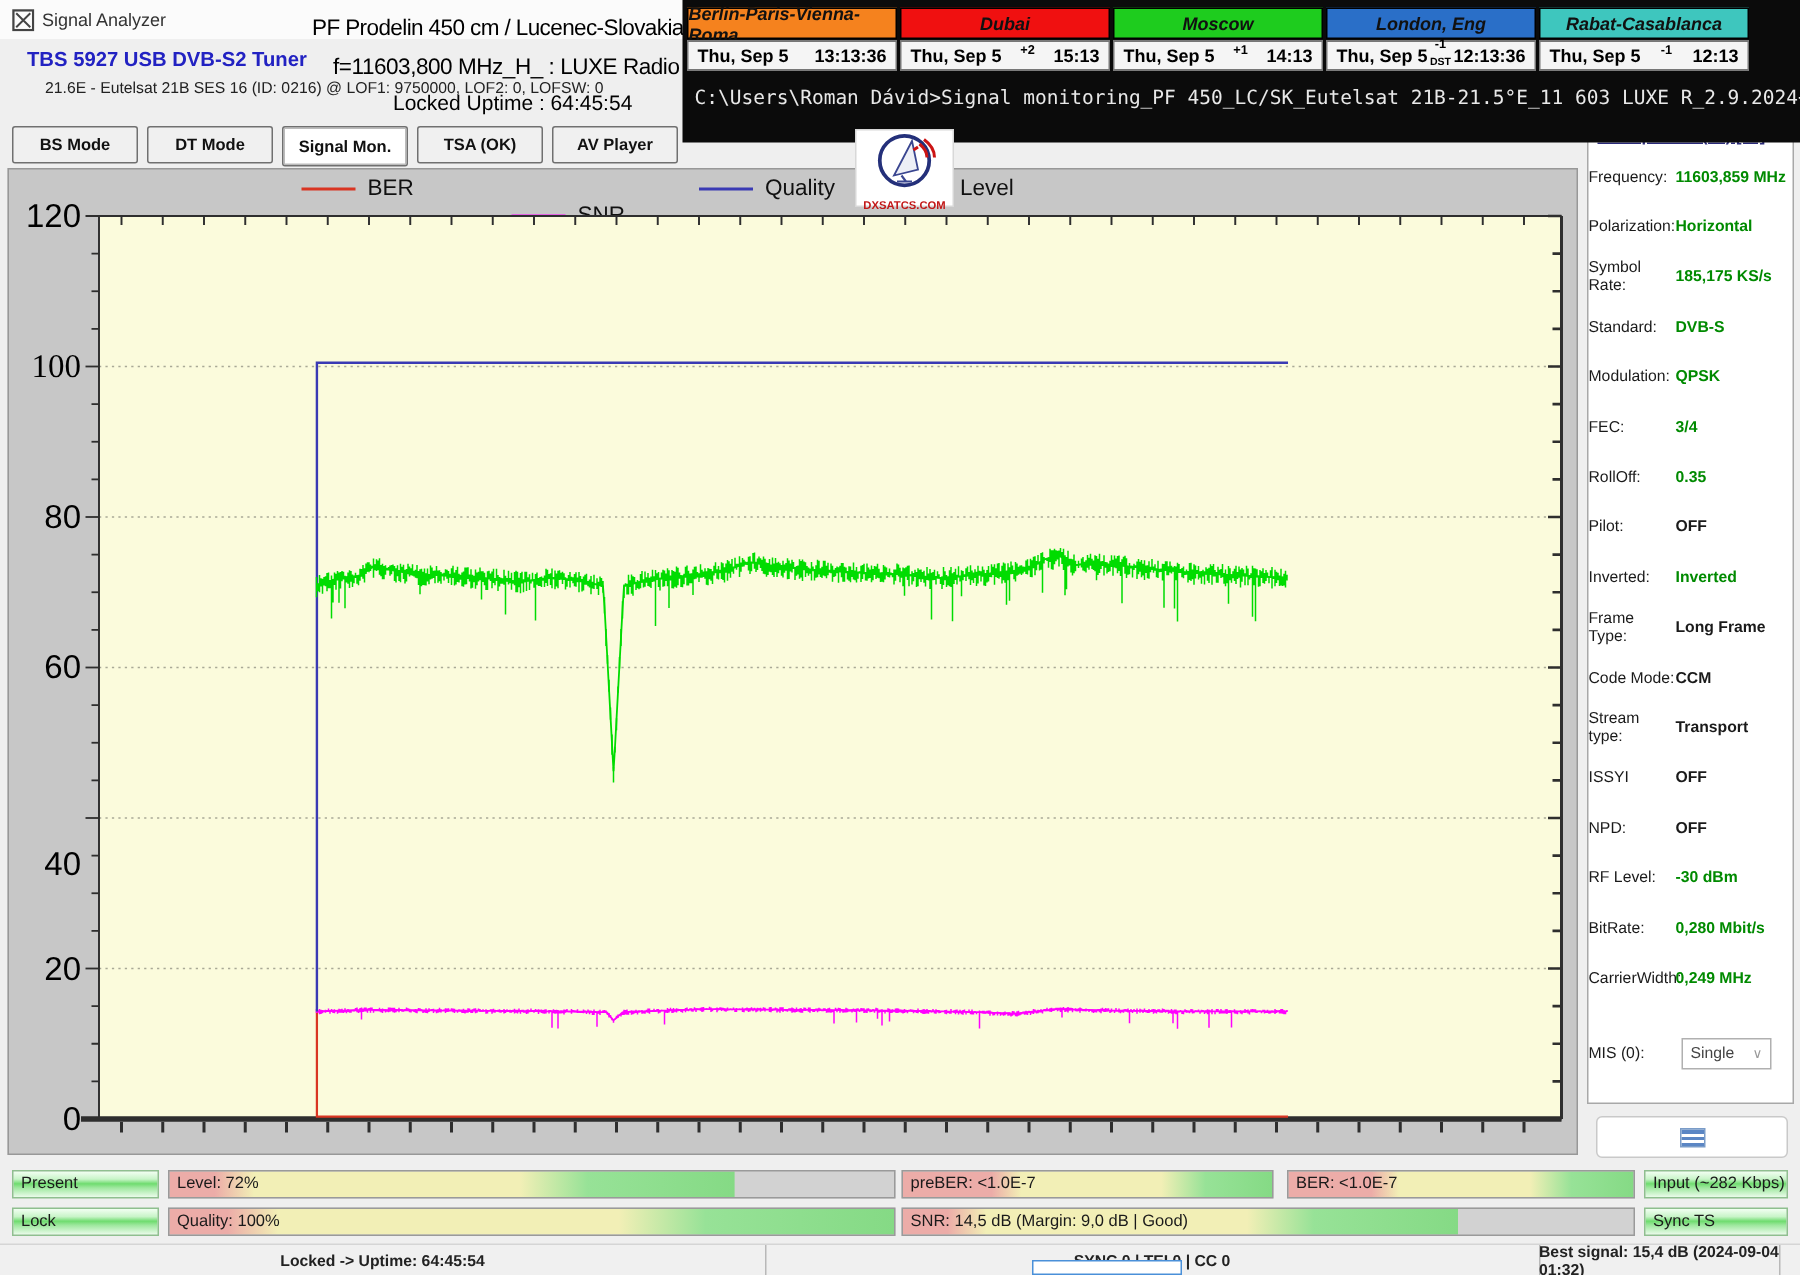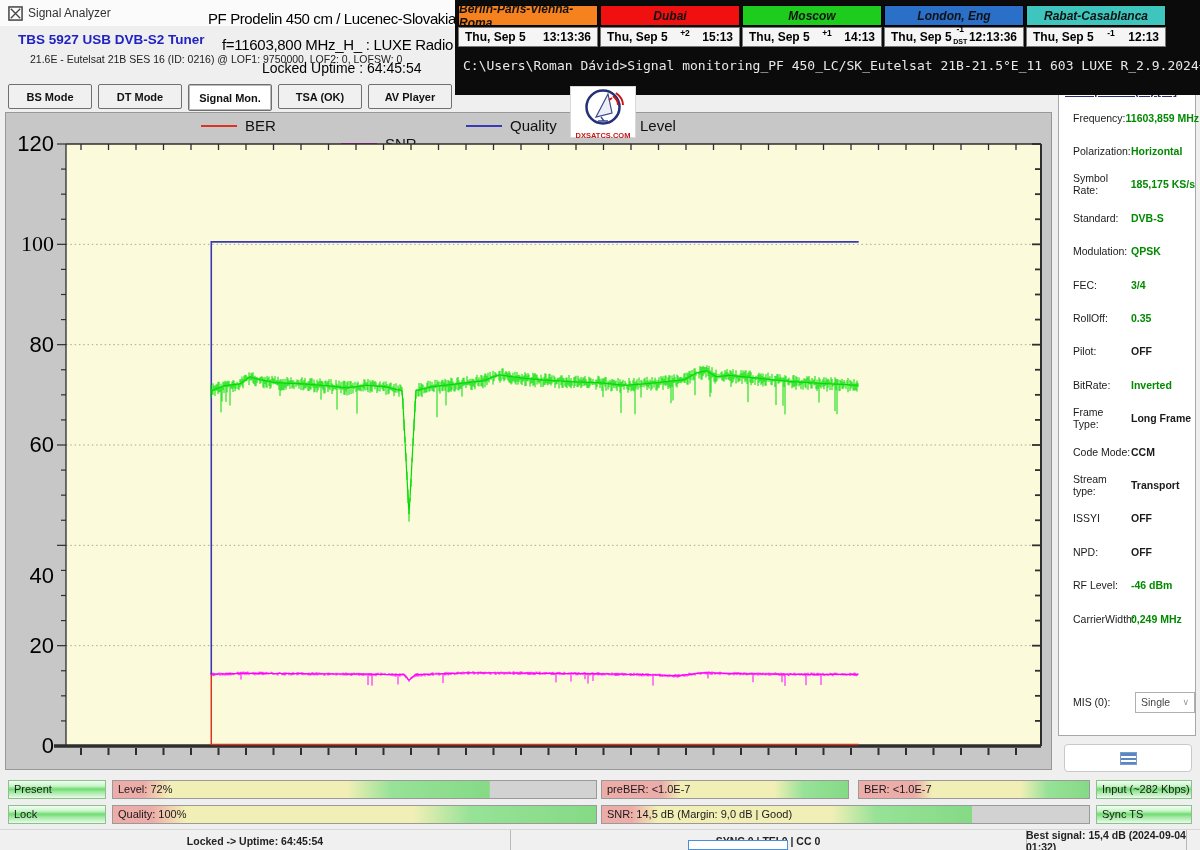--- a/index.html
+++ b/index.html
@@ -54,21 +54,21 @@
   .ylab{position:absolute;width:46px;text-align:right;font-size:22px;color:#000;line-height:24px}
   #chart-svg{position:absolute;left:0;top:0}
 
   
   #panel{left:1058px;top:82px;width:138px;height:654px;background:#FFFFFF;
          border:1px solid #A8A8A8;box-sizing:border-box;z-index:2}
   #panel-header{position:absolute;left:6px;top:2px;font-size:11px;font-weight:bold;
          color:#2A2A7A;text-decoration:underline;white-space:nowrap}
   #param-rows{position:absolute;left:0;top:18px;width:100%}
   .prow{height:33.4px;display:flex;align-items:center}
-  .plabel{width:58px;padding-left:14px;font-size:10.5px;color:#1a1a1a}
+  .plabel{width:58px;padding-left:0;font-size:10.5px;color:#1a1a1a}
   .pval{font-size:10.5px;font-weight:bold;color:#1a1a1a;white-space:nowrap}
   .pval.green{color:#008A00}
   #mis-row{position:absolute;left:0;top:606px;width:100%;height:26px;display:flex;align-items:center}
   #mis-select{margin-left:4px;width:60px;height:21px;border:1px solid #B0B0B0;background:#fff;
       display:flex;align-items:center;justify-content:space-between;padding:0 5px;box-sizing:border-box}
   #mis-value{font-size:10.5px;color:#444}
   #mis-chev{font-size:9px;color:#999}
   #panel-footer-btn{left:1064px;top:744px;width:128px;height:28px;background:#fff;
       border:1px solid #C9C9C9;border-radius:4px;box-sizing:border-box;
       display:flex;align-items:center;justify-content:center;cursor:default}
@@ -375,21 +375,21 @@
       </div>
       <div class="prow">
         <span class="plabel">RollOff:</span>
         <span class="pval green">0.35</span>
       </div>
       <div class="prow">
         <span class="plabel">Pilot:</span>
         <span class="pval">OFF</span>
       </div>
       <div class="prow">
-        <span class="plabel">BitRate:</span>
+        <span class="plabel">Inverted:</span>
         <span class="pval green">Inverted</span>
       </div>
       <div class="prow">
         <span class="plabel">Frame Type:</span>
         <span class="pval">Long Frame</span>
       </div>
       <div class="prow">
         <span class="plabel">Code Mode:</span>
         <span class="pval">CCM</span>
       </div>
@@ -400,21 +400,25 @@
       <div class="prow">
         <span class="plabel">ISSYI</span>
         <span class="pval">OFF</span>
       </div>
       <div class="prow">
         <span class="plabel">NPD:</span>
         <span class="pval">OFF</span>
       </div>
       <div class="prow">
         <span class="plabel">RF Level:</span>
-        <span class="pval green">-46 dBm</span>
+        <span class="pval green">-30 dBm</span>
+      </div>
+      <div class="prow">
+        <span class="plabel">BitRate:</span>
+        <span class="pval green">0,280 Mbit/s</span>
       </div>
       <div class="prow">
         <span class="plabel">CarrierWidth:</span>
         <span class="pval green">0,249 MHz</span>
       </div>
     </div>
   <div id="mis-row">
     <span class="plabel">MIS (0):</span>
     <span id="mis-select">
       <span id="mis-value">Single</span>

